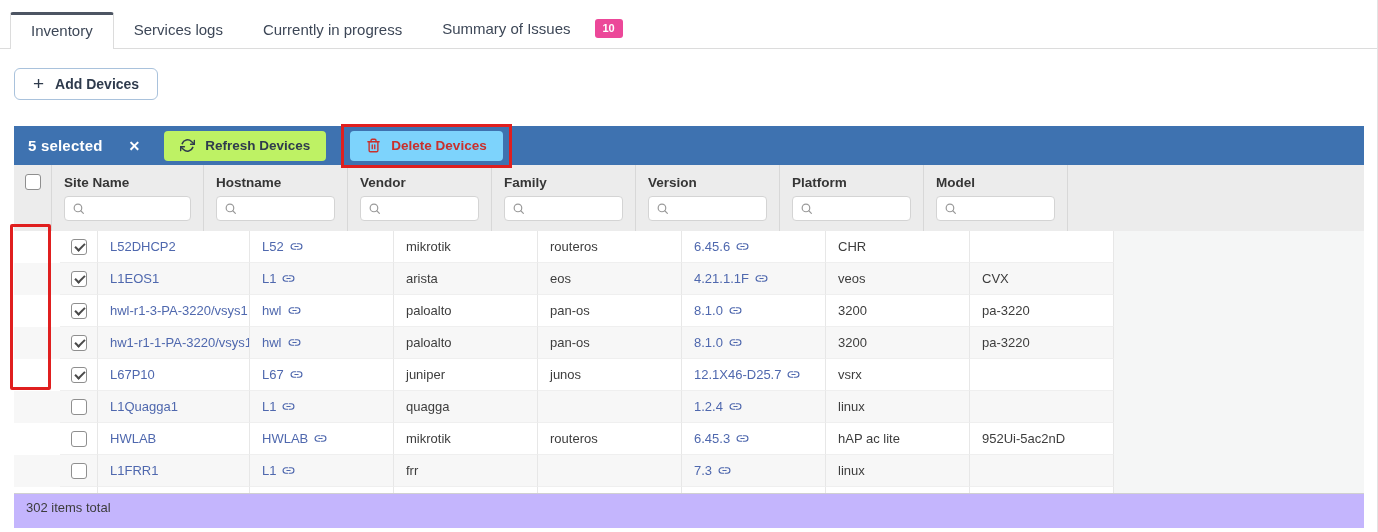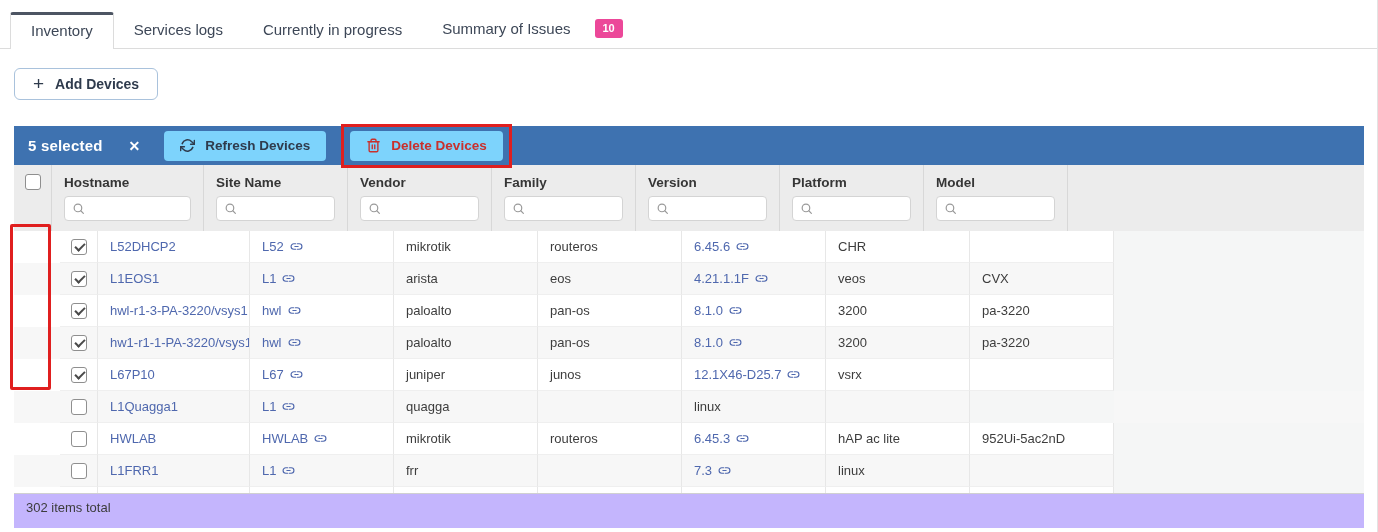--- a/index.html
+++ b/index.html
@@ -35,21 +35,21 @@
   .toolbar {
     margin-top:26px; background:#3e72b0; height:39px; display:flex; align-items:center;
     padding:0 14px; position:relative;
   }
   .sel-text { color:#fff; font-weight:bold; font-size:15px; letter-spacing:.2px; }
   .clear-x { color:#fff; font-size:14px; font-weight:bold; margin-left:26px; cursor:pointer; }
   .tb-btn {
     display:inline-flex; align-items:center; gap:10px; height:30px; border-radius:4px; padding:0 16px;
     font-size:13.5px; font-weight:bold; border:none; cursor:pointer; font-family:"Liberation Sans", sans-serif;
   }
-  .refresh-btn { background:#7dd3fc; color:#2f3b4d; margin-left:24px; }
+  .refresh-btn { background:#bef264; color:#2f3b4d; margin-left:24px; }
   .delete-wrap { position:relative; margin-left:24px; }
   .delete-btn { background:#7dd3fc; color:#c9302c; }
   .tb-btn svg { display:block; }
   .anno-del { position:absolute; inset:-7px -9px; border:3px solid #e01f1f; pointer-events:none; z-index:6; }
 
   
   .table-wrap { position:relative; width:1350px; }
   .grid-row { display:grid; grid-template-columns:38px 152px 144px 144px 144px 144px 144px 144px minmax(0,1fr); }
   .thead { background:#ececec; }
   .th-cb { border-right:1px solid #d8d8d8; display:flex; align-items:flex-end; justify-content:center; padding-bottom:3px; }
@@ -150,22 +150,22 @@
 
   
   <div class="table-wrap">
     <div class="anno-cb"></div>
 
     <div class="thead">
       <div class="grid-row" id="th-labels">
         <div class="th-cb">
           <span class="checkbox"></span>
         </div>
-      <div class="th">Hostname</div>
-          <div class="th">Site Name</div>
+      <div class="th">Site Name</div>
+          <div class="th">Hostname</div>
           <div class="th">Vendor</div>
           <div class="th">Family</div>
           <div class="th">Version</div>
           <div class="th">Platform</div>
           <div class="th">Model</div>
           <div class="th th-filler"></div>
         </div>
       <div class="grid-row" id="th-inputs">
         <div class="th-input" style="padding:0;border-right:1px solid #d8d8d8;"></div>
       <div class="th-input">
@@ -428,20 +428,32 @@
           <svg viewBox="0 0 24 24" width="13" height="13" fill="none" stroke="currentColor" stroke-width="2.1" stroke-linecap="round">
             <path d="M9 12h6"></path>
             <path d="M10.5 7H7a5 5 0 0 0 0 10h3.5"></path>
             <path d="M13.5 7H17a5 5 0 0 1 0 10h-3.5"></path>
           </svg>
         </span>
       </span>
     </div>
     <div class="td">quagga</div>
     <div class="td"></div>
+    <div class="td">
+      <span class="lnk">
+        <span>1.2.4</span>
+        <span class="l-ic">
+          <svg viewBox="0 0 24 24" width="13" height="13" fill="none" stroke="currentColor" stroke-width="2.1" stroke-linecap="round">
+            <path d="M9 12h6"></path>
+            <path d="M10.5 7H7a5 5 0 0 0 0 10h3.5"></path>
+            <path d="M13.5 7H17a5 5 0 0 1 0 10h-3.5"></path>
+          </svg>
+        </span>
+      </span>
+    </div>
     <div class="td">linux</div>
     <div class="td"></div>
     <div class="td filler"></div>
   </div>
         <div class="grid-row tr">
     <div class="td cb-cell">
       <span class="checkbox"></span>
     </div>
     <div class="td">
       <span class="lnk">HWLAB</span>

